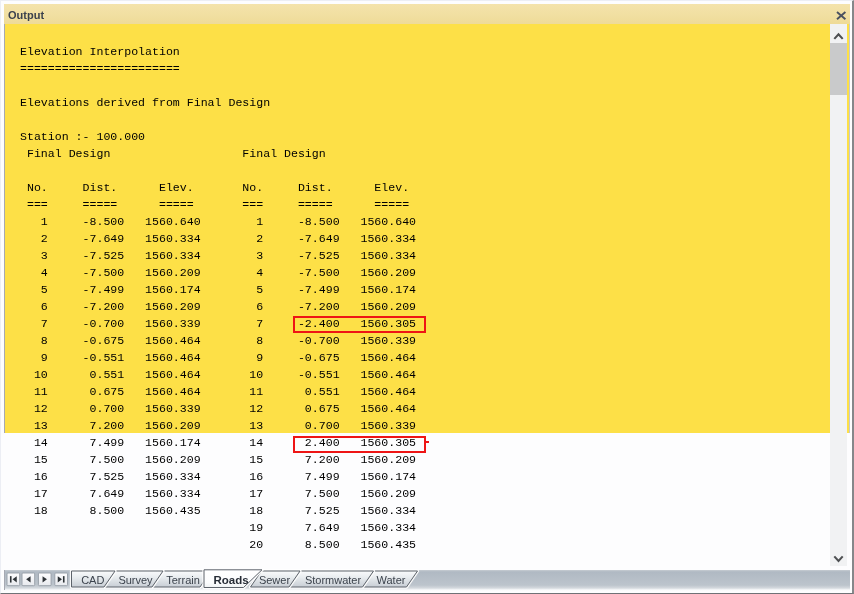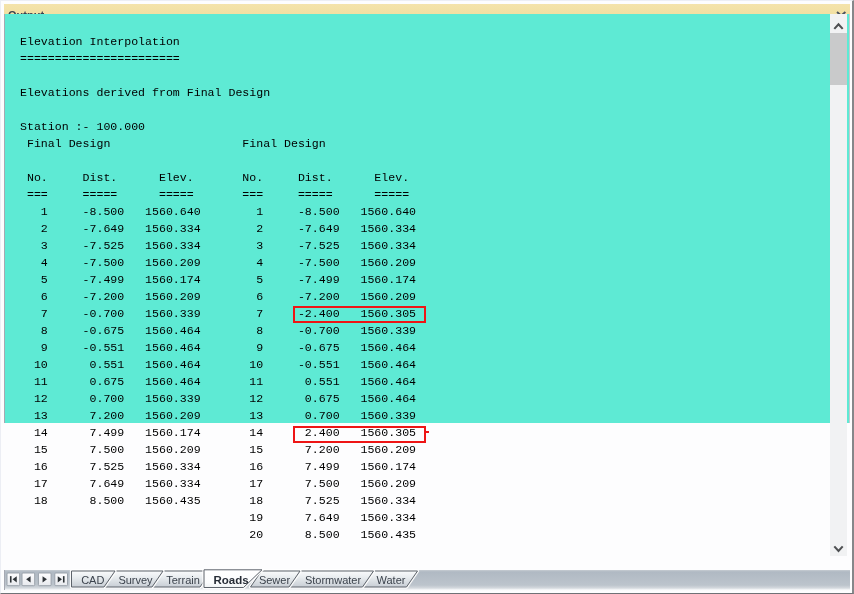--- a/index.html
+++ b/index.html
@@ -17,22 +17,22 @@
   position:absolute; left:4px; top:4px; width:846px; height:22px;
   background:linear-gradient(180deg,#f4e3ab 0%,#f1dfa1 55%,#eeda96 100%);
   border-bottom:1px solid #9ba0a8;
 }
 #titletext {
   position:absolute; left:4px; top:6px; line-height:11px;
   font-size:11px; font-weight:bold; color:#3b414d;
 }
 #closex { position:absolute; left:832px; top:7px; }
 #content {
-  position:absolute; left:4px; top:14px; width:846px; height:409px;
-  background:#5eead4;
+  position:absolute; left:4px; top:24px; width:846px; height:409px;
+  background:#fde047;
   border-left:1px solid #a6a9b2;
   border-right:1px solid #c5c8cf;
 }
 #pretext {
   position:absolute; left:15px; top:19px;
   font-family:"Liberation Mono", monospace;
   font-size:11.583px; line-height:17px; color:#000;
   white-space:pre;
 }
 .redbox {

